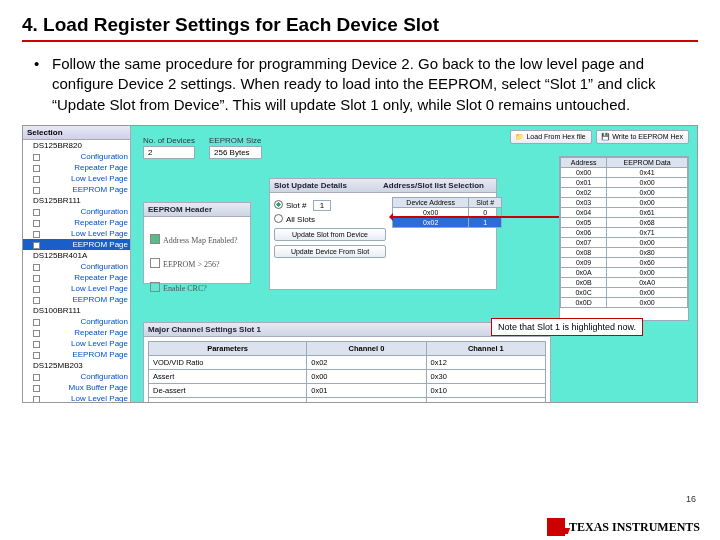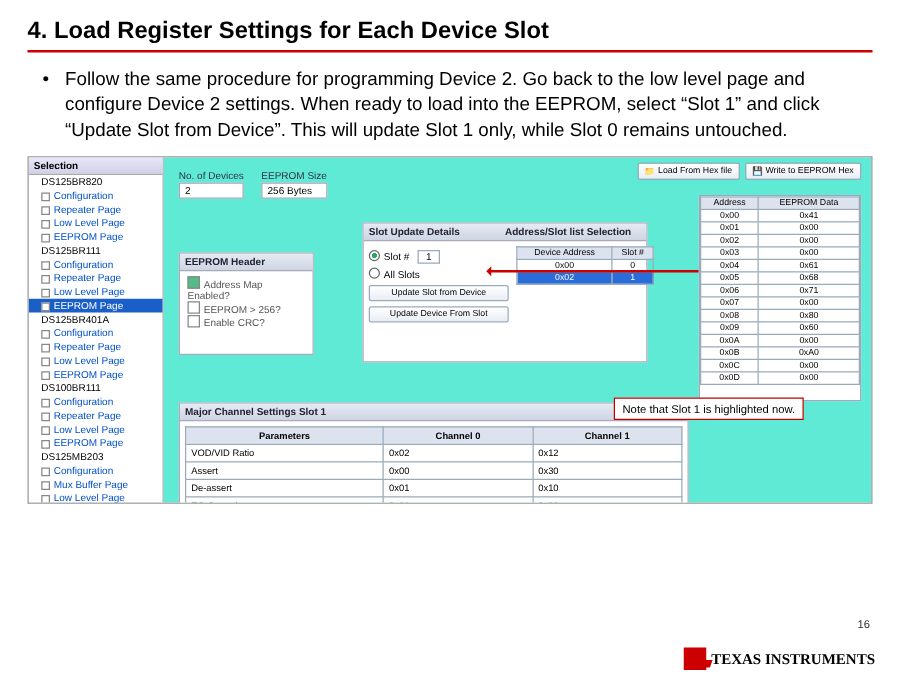--- a/index.html
+++ b/index.html
@@ -5,38 +5,38 @@
   * { box-sizing: border-box; margin: 0; padding: 0; }
   body { font-family: Arial, sans-serif; width: 720px; height: 540px; background: #fff; color: #000; position: relative; }
   .slide { padding: 14px 22px 0 22px; }
   .title { font-size: 19px; font-weight: bold; border-bottom: 2px solid #c00; padding-bottom: 4px; margin-bottom: 12px; }
   .bullet { font-size: 15px; line-height: 1.35; padding-left: 30px; position: relative; margin-bottom: 10px; }
   .bullet::before { content: "•"; position: absolute; left: 12px; }
   .shot { margin: 0 22px; border: 1px solid #999; height: 278px; position: relative; background: #f5f5f5; font-size: 8px; overflow: hidden; }
   .left-tree { position: absolute; left: 0; top: 0; width: 108px; height: 100%; background: #fff; border-right: 1px solid #aaa; }
   .tree-hdr { background: linear-gradient(#e8e8f8,#d0d0e8); padding: 2px 4px; font-weight: bold; border-bottom: 1px solid #aaa; }
   .tree-item { padding: 1px 2px 1px 10px; white-space: nowrap; position: relative; }
-  .tree-item.lvl2 { padding-left: 20px; color: #0050c8; }
+  .tree-item.lvl2 { padding-left: 20px; color: #0050c8; text-align: right; }
   .tree-item.lvl2::before { content: ""; position: absolute; left: 10px; top: 3px; width: 5px; height: 5px; border: 1px solid #888; background: #fff; }
   .tree-item.sel { background: #1a5fc8; color: #fff; }
   .main { position: absolute; left: 108px; right: 0; top: 0; bottom: 0; background: #5eead4; }
   .topctrl { position: absolute; left: 12px; top: 10px; display: flex; gap: 14px; align-items: flex-end; }
   .fld { display: flex; flex-direction: column; gap: 1px; }
   .fld label { color: #334; }
   .fld .val { border: 1px solid #9ab; background: #fff; padding: 1px 4px; min-width: 50px; }
   .btns-tr { position: absolute; right: 8px; top: 4px; display: flex; gap: 4px; }
   .btn { border: 1px solid #9ab; background: linear-gradient(#fff,#e8edf5); padding: 2px 5px; border-radius: 2px; font-size: 7px; text-align: center; display:flex; align-items:center; gap:2px; }
   .panel { position: absolute; border: 1px solid #aab; background: #fff; }
   .panel-hdr { background: linear-gradient(#e6eaf2,#cdd5e4); padding: 2px 4px; font-weight: bold; color: #223; border-bottom: 1px solid #aab; }
   .eep { left: 12px; top: 76px; width: 108px; height: 82px; }
   .eep .body { padding: 4px 6px; color: #555; }
-  .eep .body div { margin: 0 0; }
+  .eep .body div { margin: 13px 0; font-family: Liberation Serif, serif; }
   .chk::before { content: ""; display: inline-block; width: 8px; height: 8px; border: 1px solid #888; margin-right: 3px; vertical-align: -1px; }
   .chk.on::before { background: #5b8; }
-  .slotpanel { left: 159px; top: 52px; width: 228px; height: 112px; }
+  .slotpanel { left: 138px; top: 52px; width: 228px; height: 112px; }
   .sdetails { position: absolute; left: 4px; top: 18px; width: 112px; }
   .sdetails .row { margin: 3px 0; }
   .radio::before { content:""; display:inline-block; width:7px; height:7px; border:1px solid #666; border-radius:50%; margin-right:3px; vertical-align:-1px; }
   .radio.on::before { background: radial-gradient(#2a6 40%, #fff 45%); }
   .sbtn { display:block; border:1px solid #9ab; background:linear-gradient(#fff,#e8edf5); padding:2px 4px; border-radius:2px; margin:4px 0; font-size:7px; text-align:center; }
   .addrsel { position:absolute; left:122px; top:18px; width:110px; }
   .minitab { border:1px solid #9ab; border-collapse: collapse; width:100%; font-size:7px; }
   .minitab th { background:#dde3ee; border:1px solid #9ab; padding:1px 2px; font-weight:normal; }
   .minitab td { border:1px solid #9ab; padding:1px 2px; text-align:center; }
   .minitab tr.sel td { background:#2a6cd8; color:#fff; }

